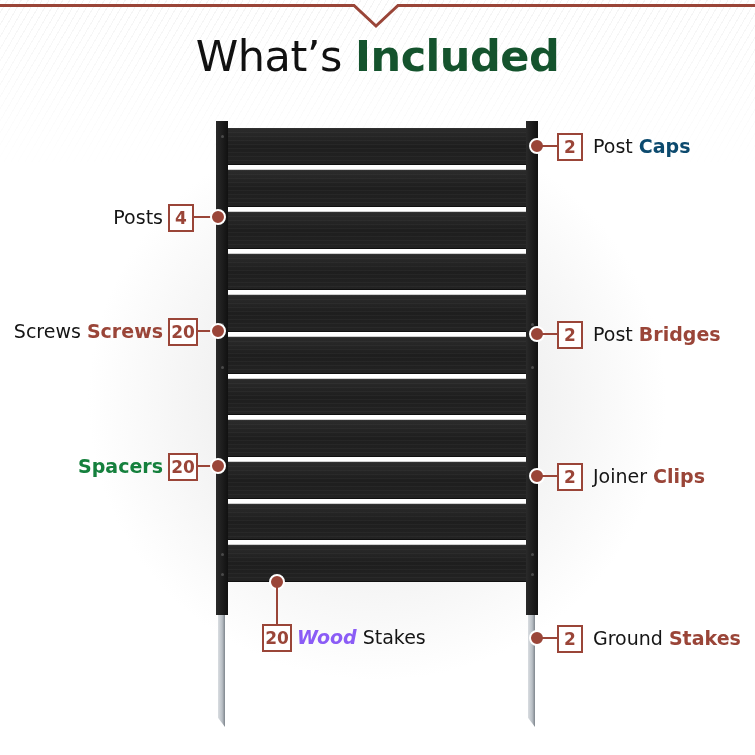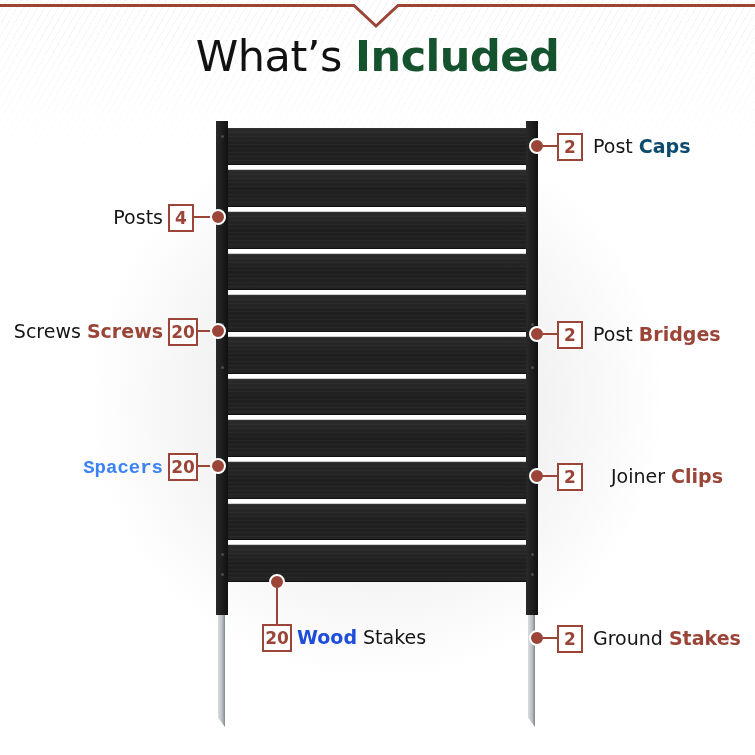--- a/index.html
+++ b/index.html
@@ -137,21 +137,21 @@
     <span>Screws</span>
     <span class="b accent-text" style="color: rgb(154, 69, 56);">Screws</span>
   </div>
   <div class="box accent-box" style="left: 168px; top: 318px; width: 26px; border-color: rgb(154, 69, 56); color: rgb(154, 69, 56);">20</div>
   <div class="hline accent-bg" style="left: 198px; top: 330px; width: 18px; background: rgb(154, 69, 56);"></div>
   <div class="dot accent-bg" style="left: 218px; top: 331px; background: rgb(154, 69, 56);"></div>
 </div>
 
 <div>
   <div class="label right" style="right:592px; top:453px;">
-    <span class="b accent-text" style="color: #3b82f6; font-family: Liberation Mono, monospace;">Spacers</span>
+    <span class="b accent-text" style="color: #15803d;">Spacers</span>
   </div>
   <div class="box accent-box" style="left: 168px; top: 453px; width: 26px; border-color: rgb(154, 69, 56); color: rgb(154, 69, 56);">20</div>
   <div class="hline accent-bg" style="left: 198px; top: 465px; width: 18px; background: rgb(154, 69, 56);"></div>
   <div class="dot accent-bg" style="left: 218px; top: 466px; background: rgb(154, 69, 56);"></div>
 </div>
 
 <div>
   <div class="dot accent-bg" style="left: 537px; top: 146px; background: rgb(154, 69, 56);"></div>
   <div class="hline accent-bg" style="left: 540px; top: 145px; width: 17px; background: rgb(154, 69, 56);"></div>
   <div class="box accent-box" style="left: 557px; top: 133px; width: 22px; border-color: rgb(154, 69, 56); color: rgb(154, 69, 56);">2</div>
@@ -168,37 +168,37 @@
   <div class="label" style="left:593px; top:321px;text-align:right;">
     <span>Post</span>
     <span class="b accent-text" style="color: rgb(154, 69, 56);">Bridges</span>
   </div>
 </div>
 
 <div>
   <div class="dot accent-bg" style="left: 537px; top: 476px; background: rgb(154, 69, 56);"></div>
   <div class="hline accent-bg" style="left: 540px; top: 475px; width: 17px; background: rgb(154, 69, 56);"></div>
   <div class="box accent-box" style="left: 557px; top: 463px; width: 22px; border-color: rgb(154, 69, 56); color: rgb(154, 69, 56);">2</div>
-  <div class="label" style="left:593px; top:463px;margin-left:18px;">
+  <div class="label" style="left:593px; top:463px;">
     <span>Joiner</span>
     <span class="b accent-text" style="color: rgb(154, 69, 56);">Clips</span>
   </div>
 </div>
 
 <div>
   <div class="dot accent-bg" style="left: 537px; top: 638px; background: rgb(154, 69, 56);"></div>
   <div class="hline accent-bg" style="left: 540px; top: 637px; width: 17px; background: rgb(154, 69, 56);"></div>
   <div class="box accent-box" style="left: 557px; top: 625px; width: 22px; border-color: rgb(154, 69, 56); color: rgb(154, 69, 56);">2</div>
   <div class="label" style="left:593px; top:625px;">
     <span>Ground</span>
     <span class="b accent-text" style="color: rgb(154, 69, 56);">Stakes</span>
   </div>
 </div>
 
 <div>
   <div class="dot accent-bg" style="left: 277px; top: 582px; background: rgb(154, 69, 56);"></div>
   <div class="vline accent-bg" style="left: 276px; top: 586px; height: 38px; background: rgb(154, 69, 56);"></div>
   <div class="box accent-box" style="left: 262px; top: 624px; width: 26px; border-color: rgb(154, 69, 56); color: rgb(154, 69, 56);">20</div>
   <div class="label" style="left:297px; top:624px;">
-    <span class="b accent-text" style="color: #1d4ed8;">Wood</span>
+    <span class="b accent-text" style="color: #8b5cf6; font-style: italic;">Wood</span>
     <span>Stakes</span>
   </div>
 </div>
 
 </body></html>

